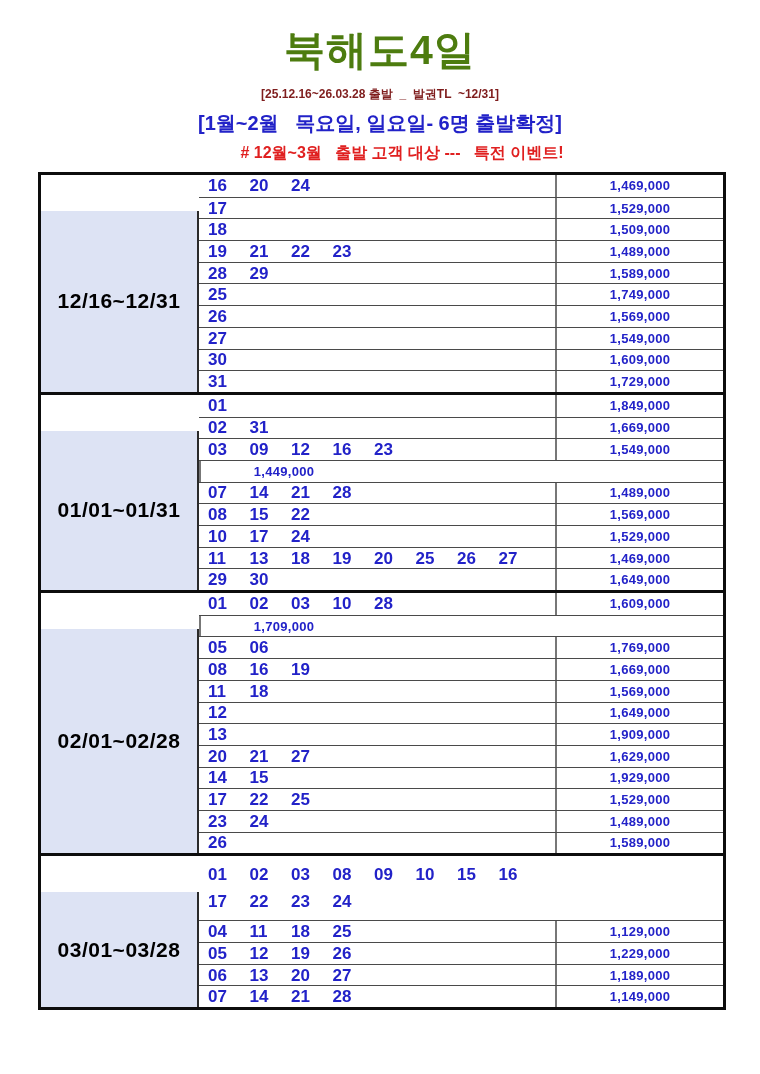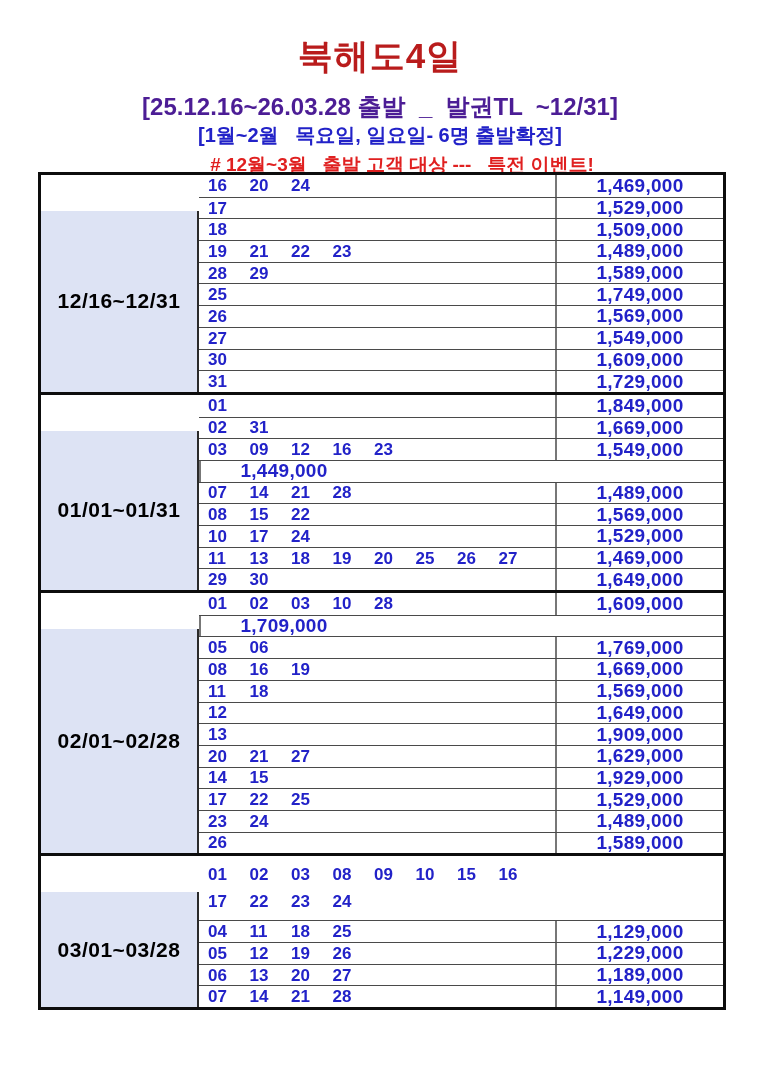--- a/index.html
+++ b/index.html
@@ -14,27 +14,27 @@
   html, body { margin: 0; padding: 0; }
   body {
     width: 760px; height: 1074px;
     background: #ffffff;
     overflow: hidden;
     font-family: "Liberation Sans", "DejaVu Sans", sans-serif;
     position: relative;
   }
   .header { text-align: center; padding-top: 20px; }
   .title {
-    font-size: 35px; font-weight: bold; color: #b91c1c;
-    letter-spacing: 1px; line-height: 44px; margin: 14px;
+    font-size: 41px; font-weight: bold; color: #4d7c0f;
+    letter-spacing: 1px; line-height: 44px; margin: 8px;
   }
   .sub { font-weight: bold; white-space: pre; line-height: 29px; }
-  .sub-black { font-size: 24px; color: #4c1d95; }
+  .sub-black { font-size: 12px; color: #7f1d1d; }
   .sub-blue  { font-size: 20px; color: var(--blue); }
-  .sub-red   { font-size: 19px; color: var(--red); padding-left: 44px; }
+  .sub-red   { font-size: 16px; color: var(--red); padding-left: 44px; }
 
   .price-table {
     position: absolute; left: 38px; top: 172px;
     width: 688px;
     border: 3px solid var(--border-dark);
     background: #fff;
   }
   .section { display: flex; }
   .section + .section { border-top: 3px solid var(--border-dark); }
   .range-cell {
@@ -58,21 +58,21 @@
   .dates-line { line-height: 27px; white-space: nowrap; }
   .row:not(.tall) .dates-line { line-height: 21px; }
   .date-slot {
     display: inline-block; width: 41.5px;
     color: var(--blue); font-weight: bold; font-size: 17px;
   }
   .price-cell {
     flex: 0 0 168px; width: 168px;
     border-left: 2px solid var(--line-mid);
     display: flex; align-items: center; justify-content: center;
-    color: var(--blue); font-weight: bold; font-size: 19px;
+    color: var(--blue); font-weight: bold; font-size: 13px;
     letter-spacing: 0.3px;
   }
 </style>
 </head>
 <body>
 
 <div class="header">
   <h1 class="title">북해도4일</h1>
   <div class="sub sub-black">[25.12.16~26.03.28 출발  _  발권TL  ~12/31]</div>
   <div class="sub sub-blue">[1월~2월   목요일, 일요일- 6명 출발확정]</div>

